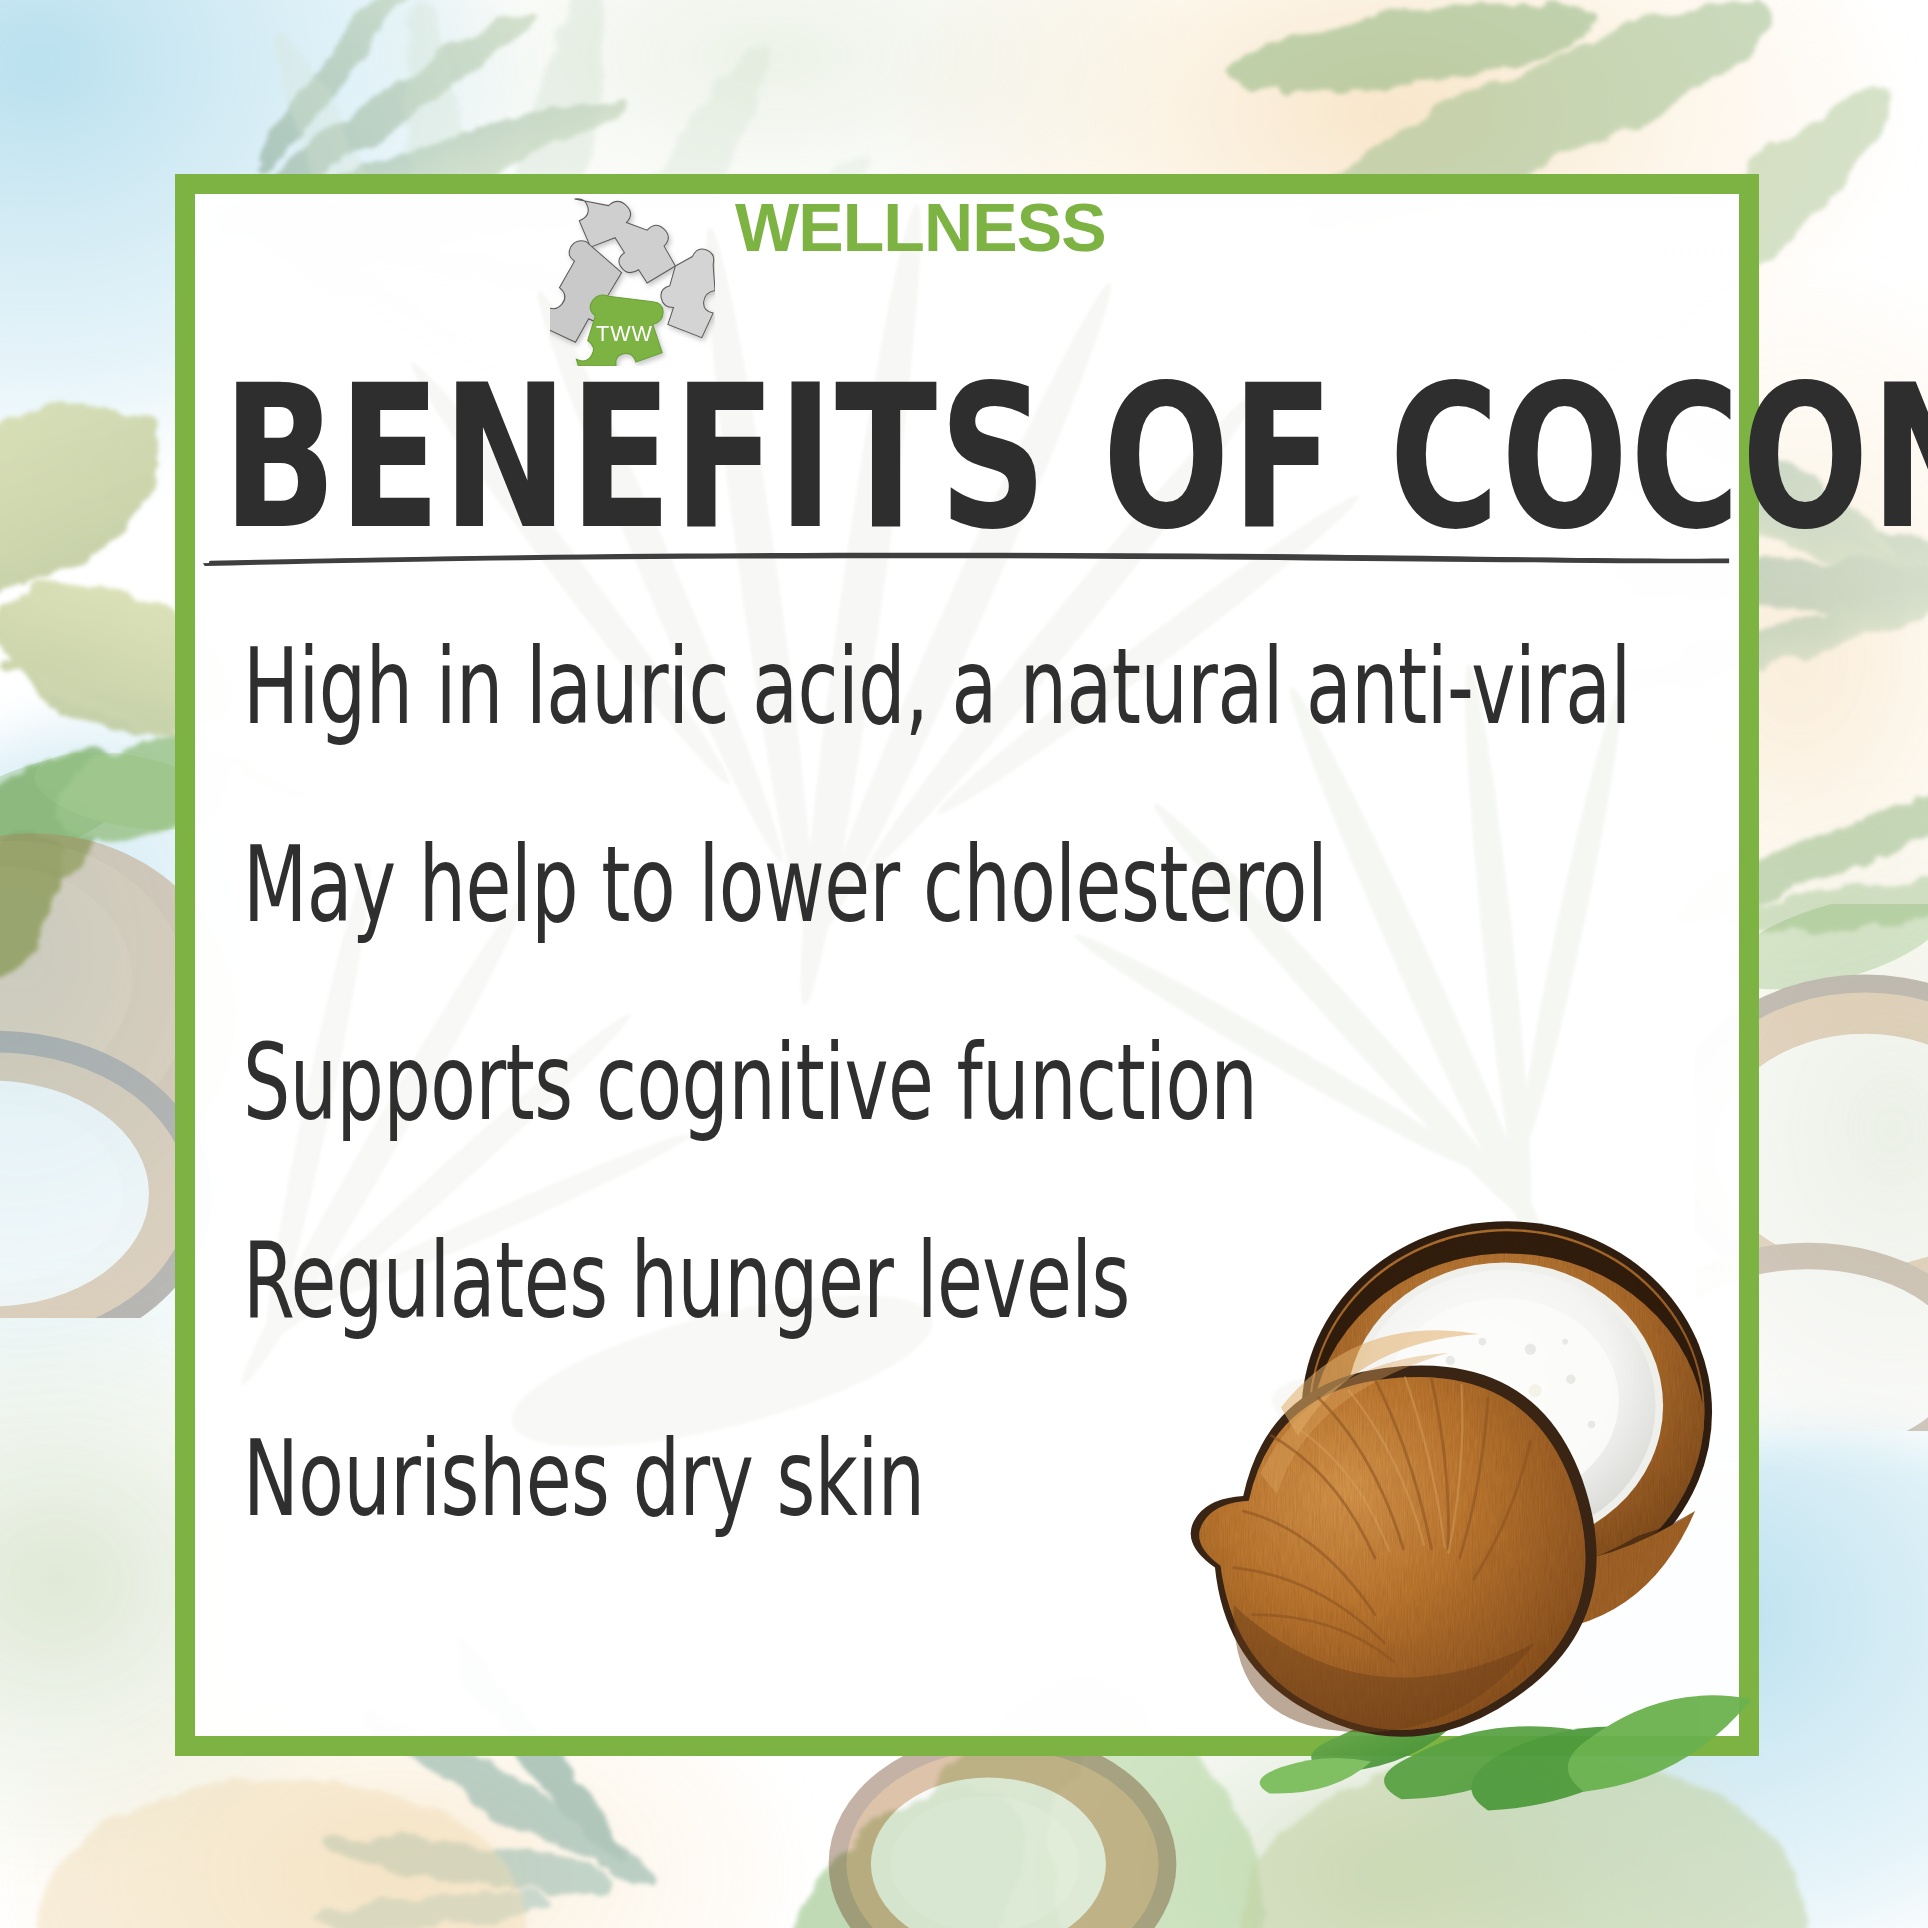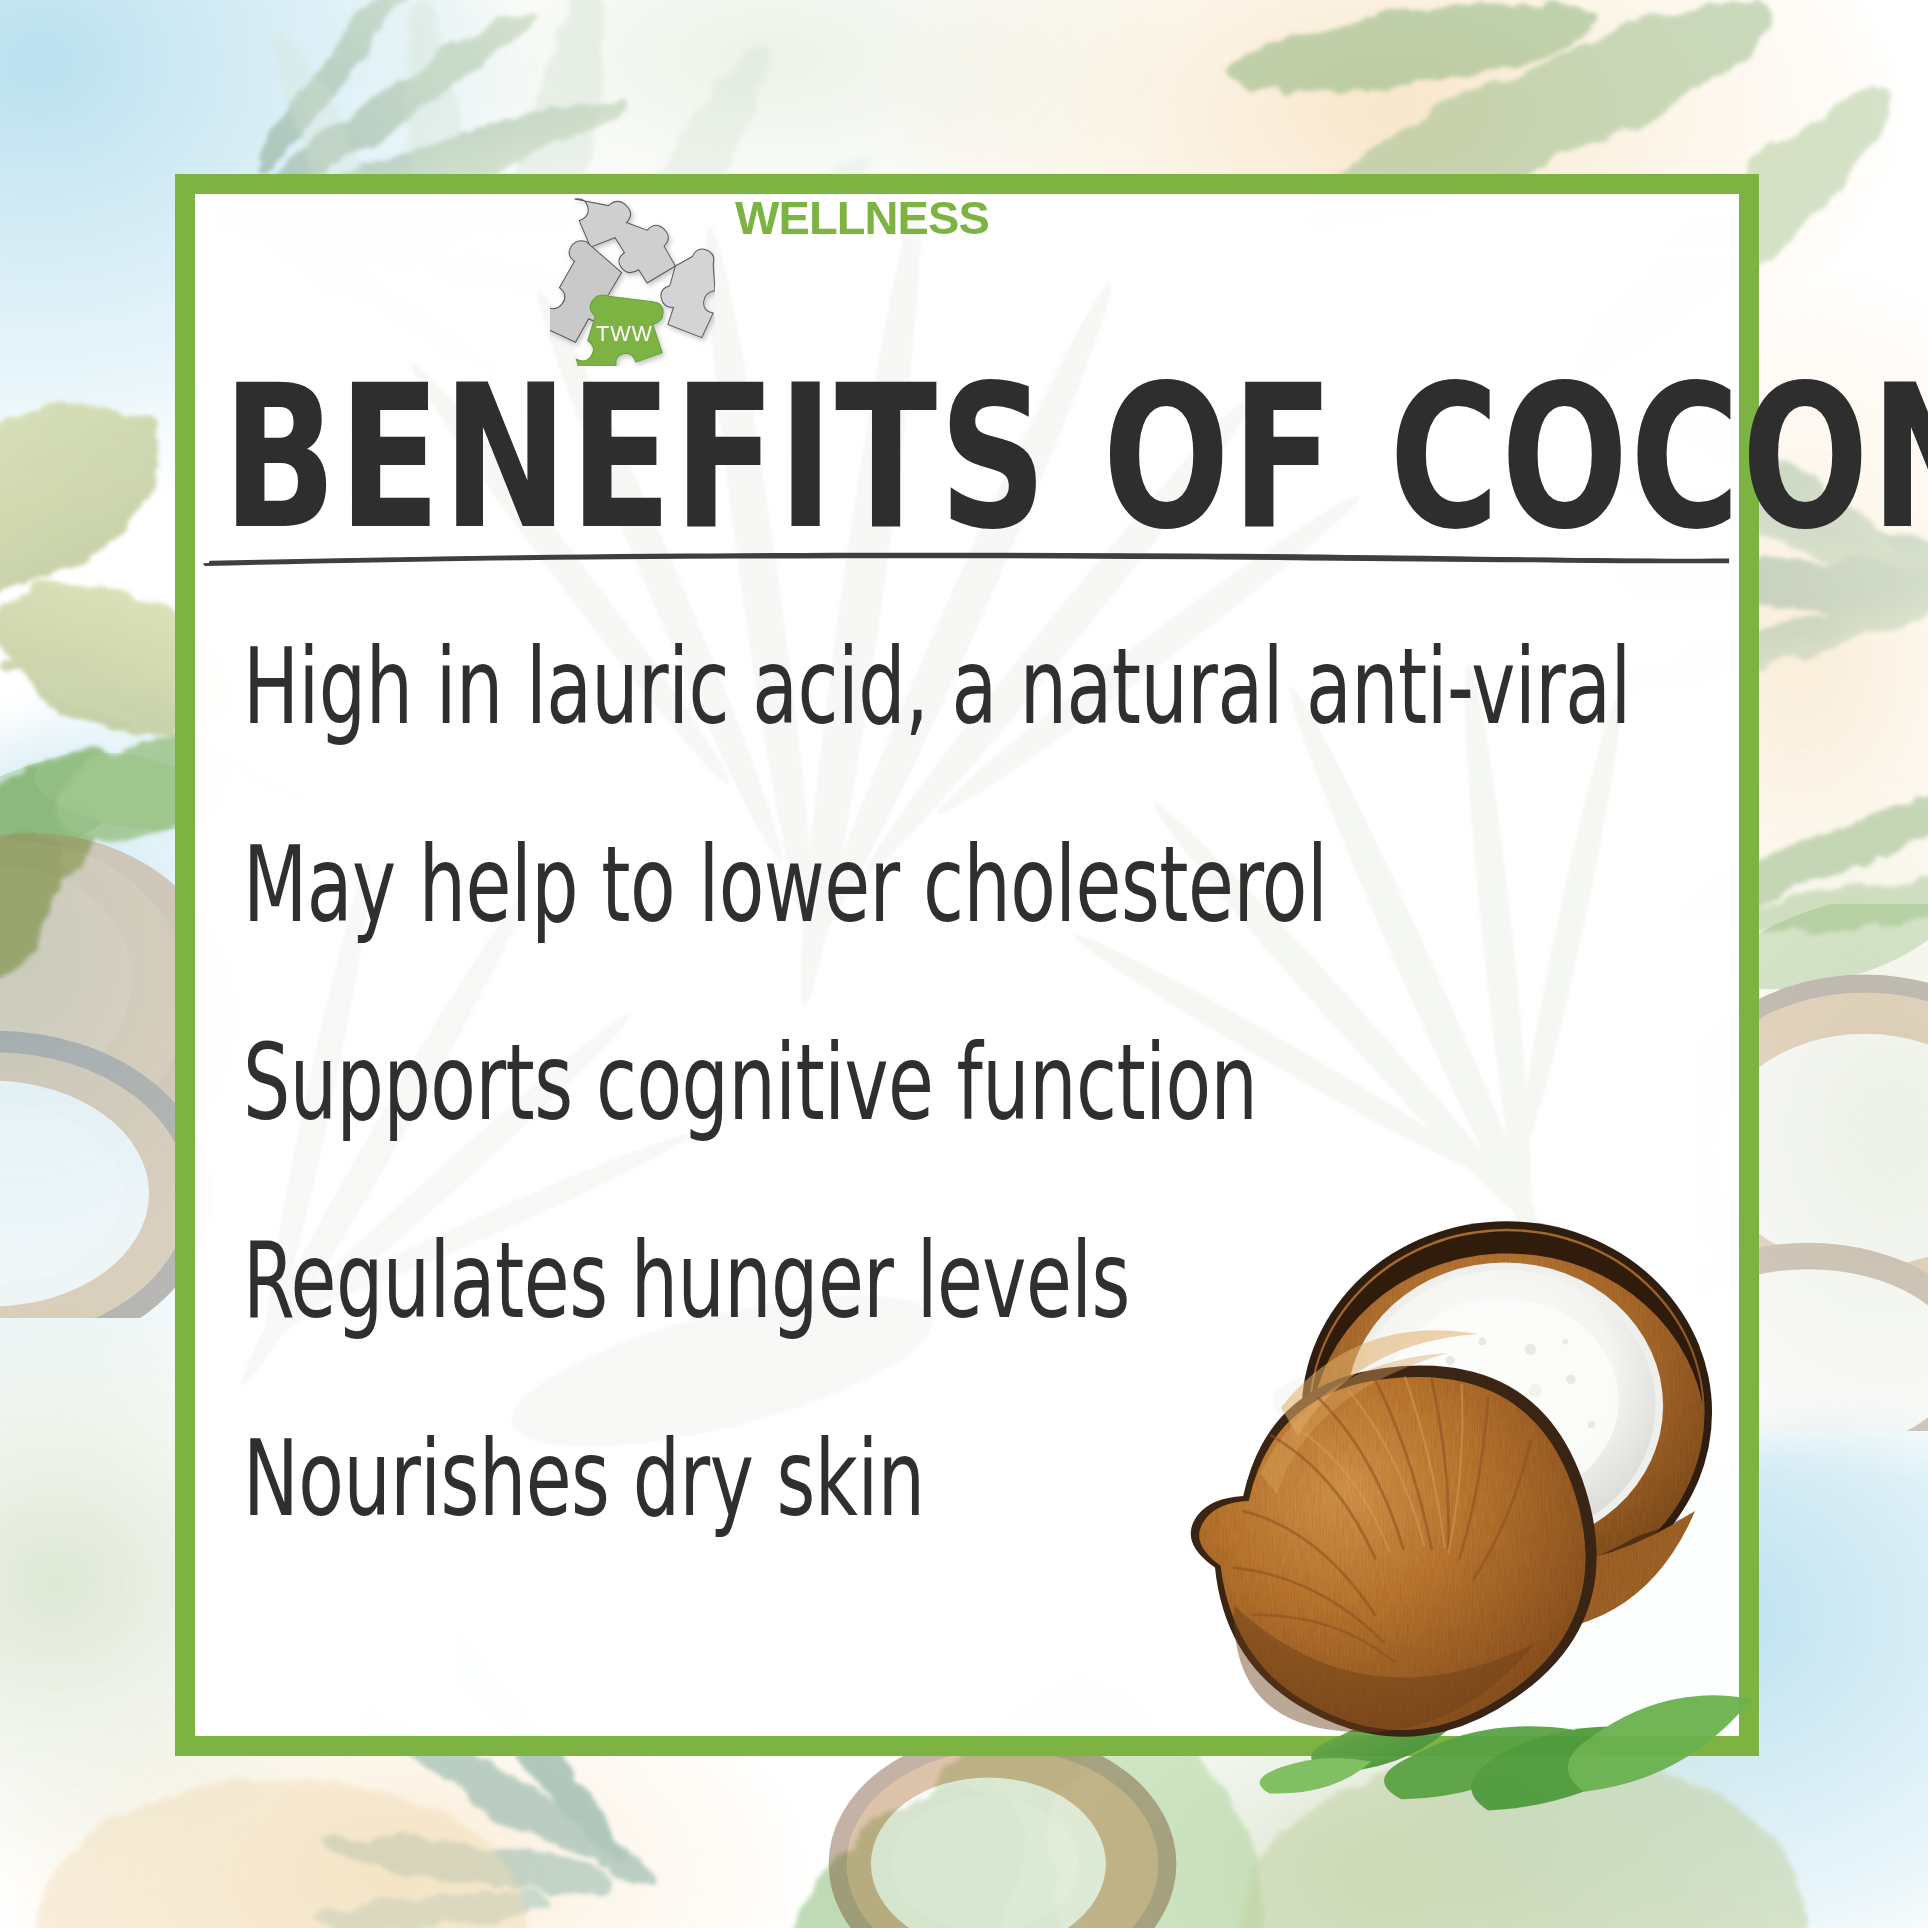--- a/index.html
+++ b/index.html
@@ -53,21 +53,21 @@
   #wordmark {
     position:absolute; left:185px; top:1.9px;
     line-height:.92;
   }
   .wm-line { display:block; letter-spacing:0.5px; }
   #wm-the {
     font-size:51px; font-weight:400; color:#1a1a1a;
     letter-spacing:0.9px;
   }
   #wm-wellness {
-    font-size:47px; font-weight:700; color:#7cb342;
+    font-size:68px; font-weight:700; color:#7cb342;
     letter-spacing:-0.9px; margin-top:-3.8px;
   }
   #wm-way {
     font-size:51px; font-weight:400; color:#1a1a1a;
     letter-spacing:0.9px; margin-top:-4.7px;
   }
 
   
   #title {
     position:absolute;

